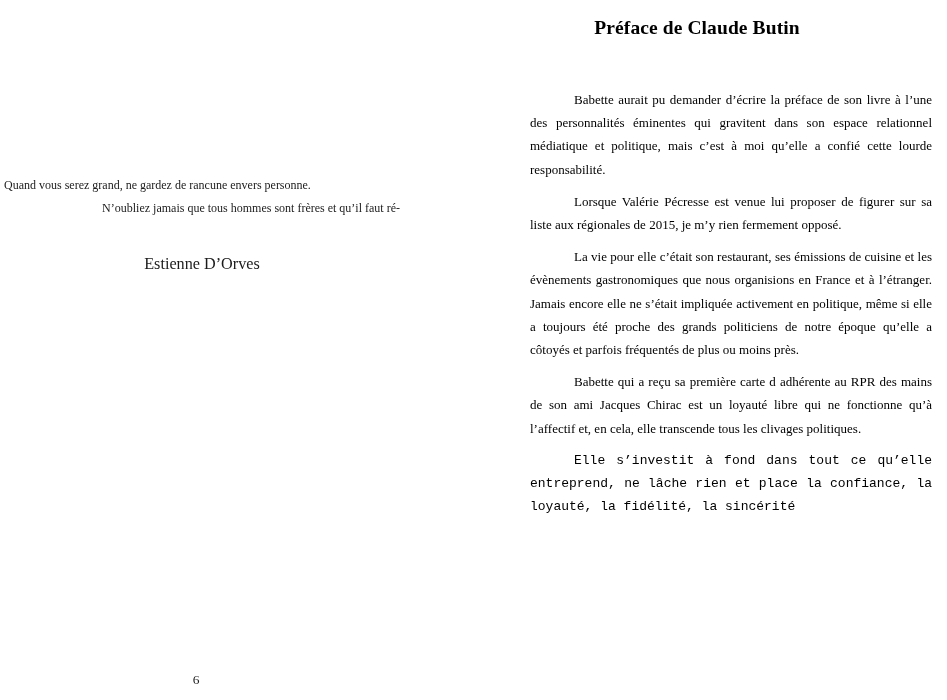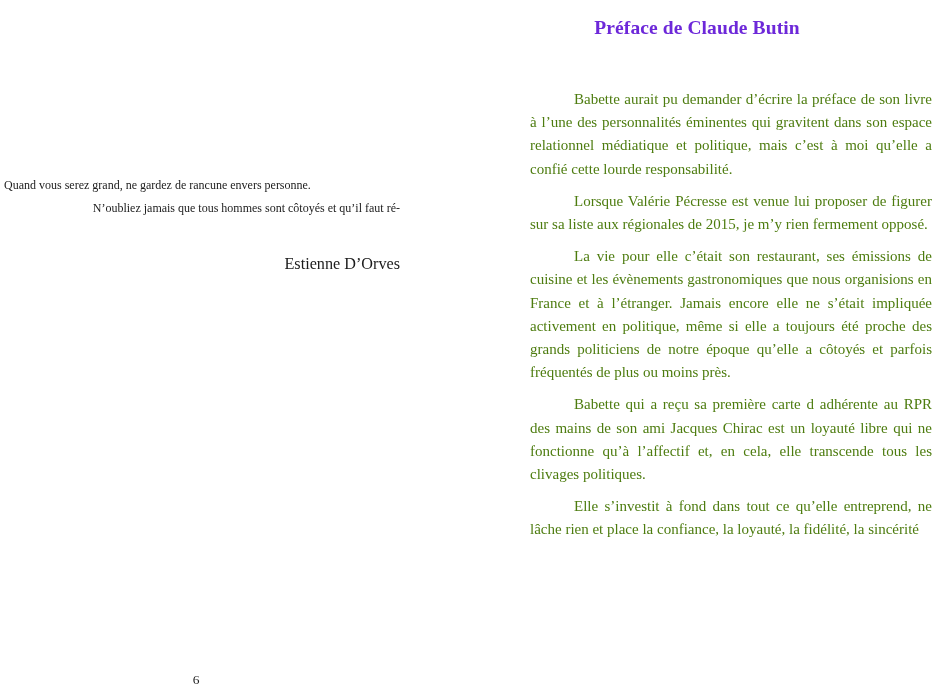--- a/index.html
+++ b/index.html
@@ -48,21 +48,21 @@
   }
   .epigraph .line-1 { text-align: left; }
 
   .epigraph-attrib {
     position: absolute;
     left: 4px;
     top: 253px;
     width: 396px;
     font-size: 16.2px;
     line-height: 23.2px;
-    text-align: right;
+    text-align: center;
     color: #1b1b1b;
   }
 
   
   .page-right {
     position: absolute;
     left: 447px;
     top: 0;
     width: 500px;
     height: 700px;
@@ -70,42 +70,43 @@
 
   .chapter-title {
     position: absolute;
     left: 40px;
     top: 4px;
     width: 420px;
     text-align: center;
     font-size: 19.5px;
     font-weight: bold;
     letter-spacing: 0.1px;
-    color: #6d28d9;
+    color: #000000;
   }
 
   .body-column {
     position: absolute;
     left: 83px;
     top: 88px;
     width: 402px;
   }
 
   .body-column p {
     margin: 0 0 9px 0;
-    font-size: 15px;
+    font-size: 13px;
     line-height: 23.2px;
     text-align: justify;
     text-justify: inter-word;
     text-indent: 44px;
-    color: #4d7c0f;
+    color: #000000;
     hyphens: none;
   }
   .body-column p:last-child {
     margin-bottom: 12px;
+    font-family: Liberation Mono, monospace;
   }
 
   
   .folio {
     position: absolute;
     bottom: 12px;
     font-size: 13.5px;
     line-height: 16px;
     color: #1f1f1f;
     text-align: center;
@@ -115,21 +116,21 @@
 </style>
 </head>
 <body>
 
 <div class="spread">
 
   <div class="page-left">
 
     <div class="epigraph">
       <span class="line line-1">Quand vous serez grand, ne gardez de rancune envers personne.</span>
-      <span class="line line-2">N’oubliez jamais que tous hommes sont côtoyés et qu’il faut ré-</span>
+      <span class="line line-2">N’oubliez jamais que tous hommes sont frères et qu’il faut ré-</span>
     </div>
 
     <div class="epigraph-attrib">Estienne D’Orves</div>
 
     <div class="folio folio-left">6</div>
   </div>
 
   <div class="page-right">
 
     <h1 class="chapter-title">Préface de Claude Butin</h1>

